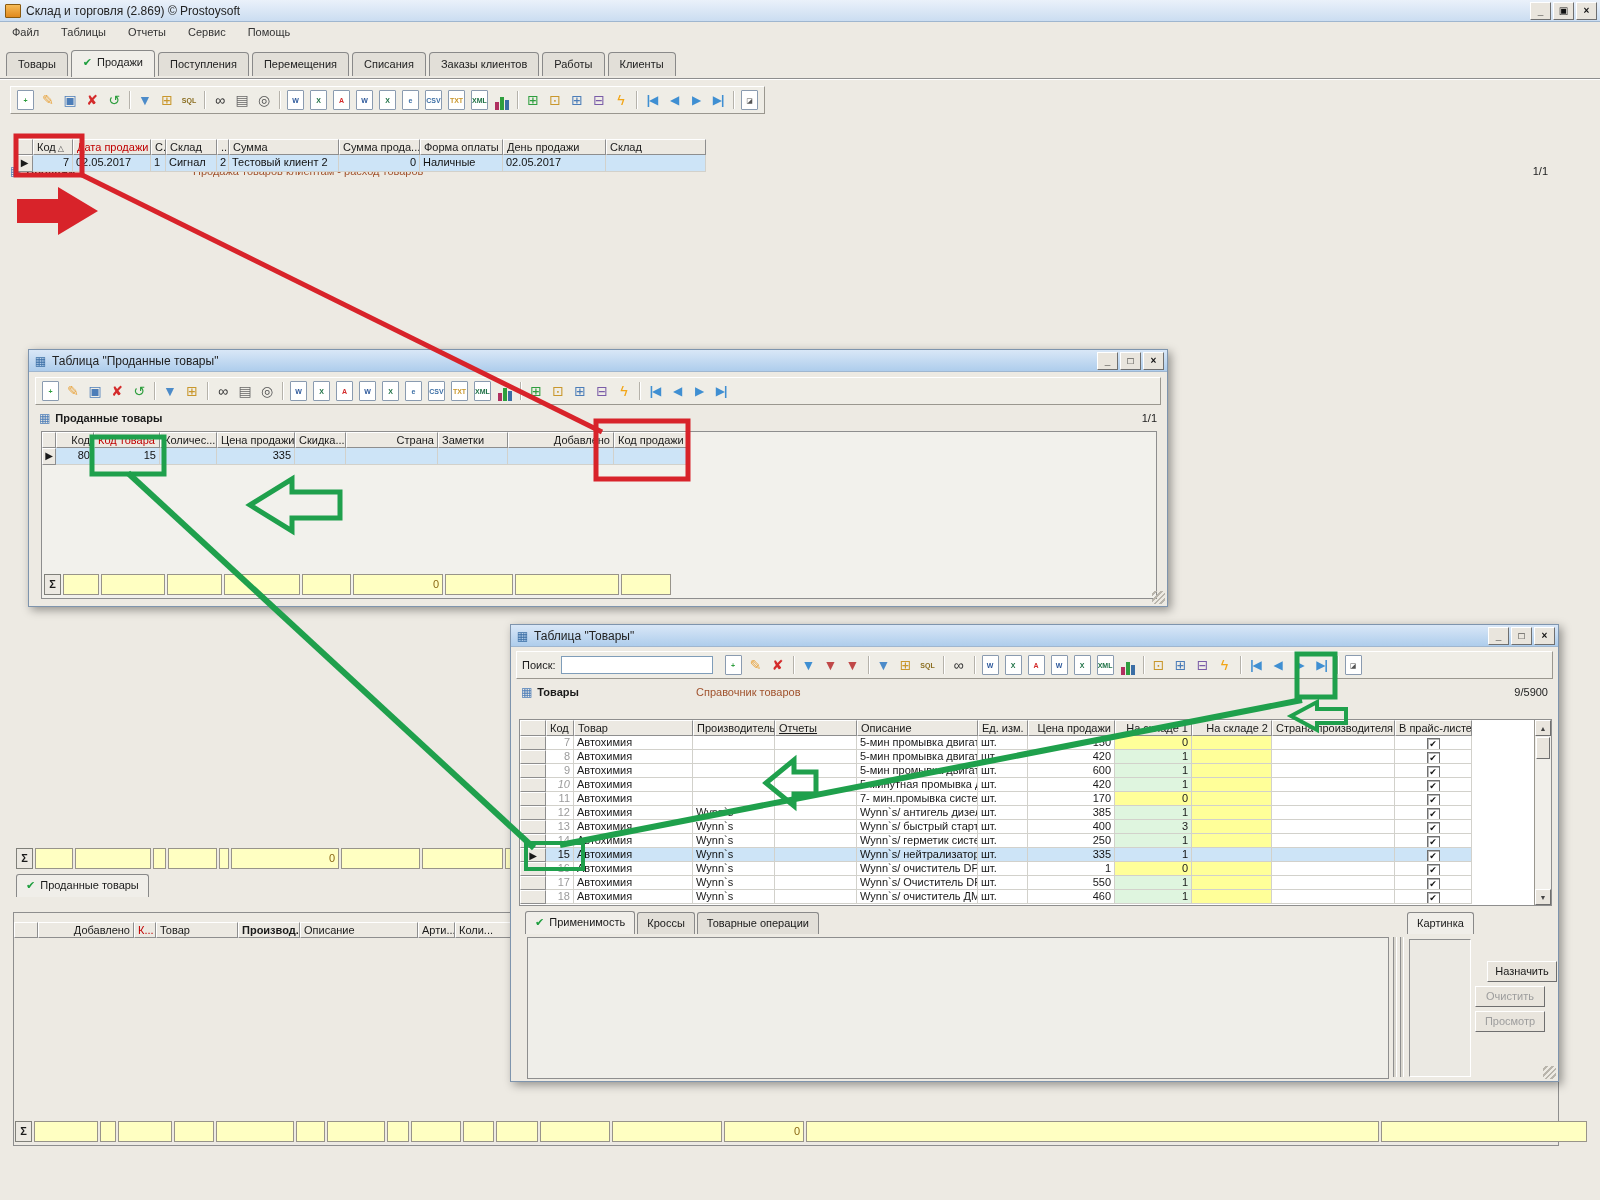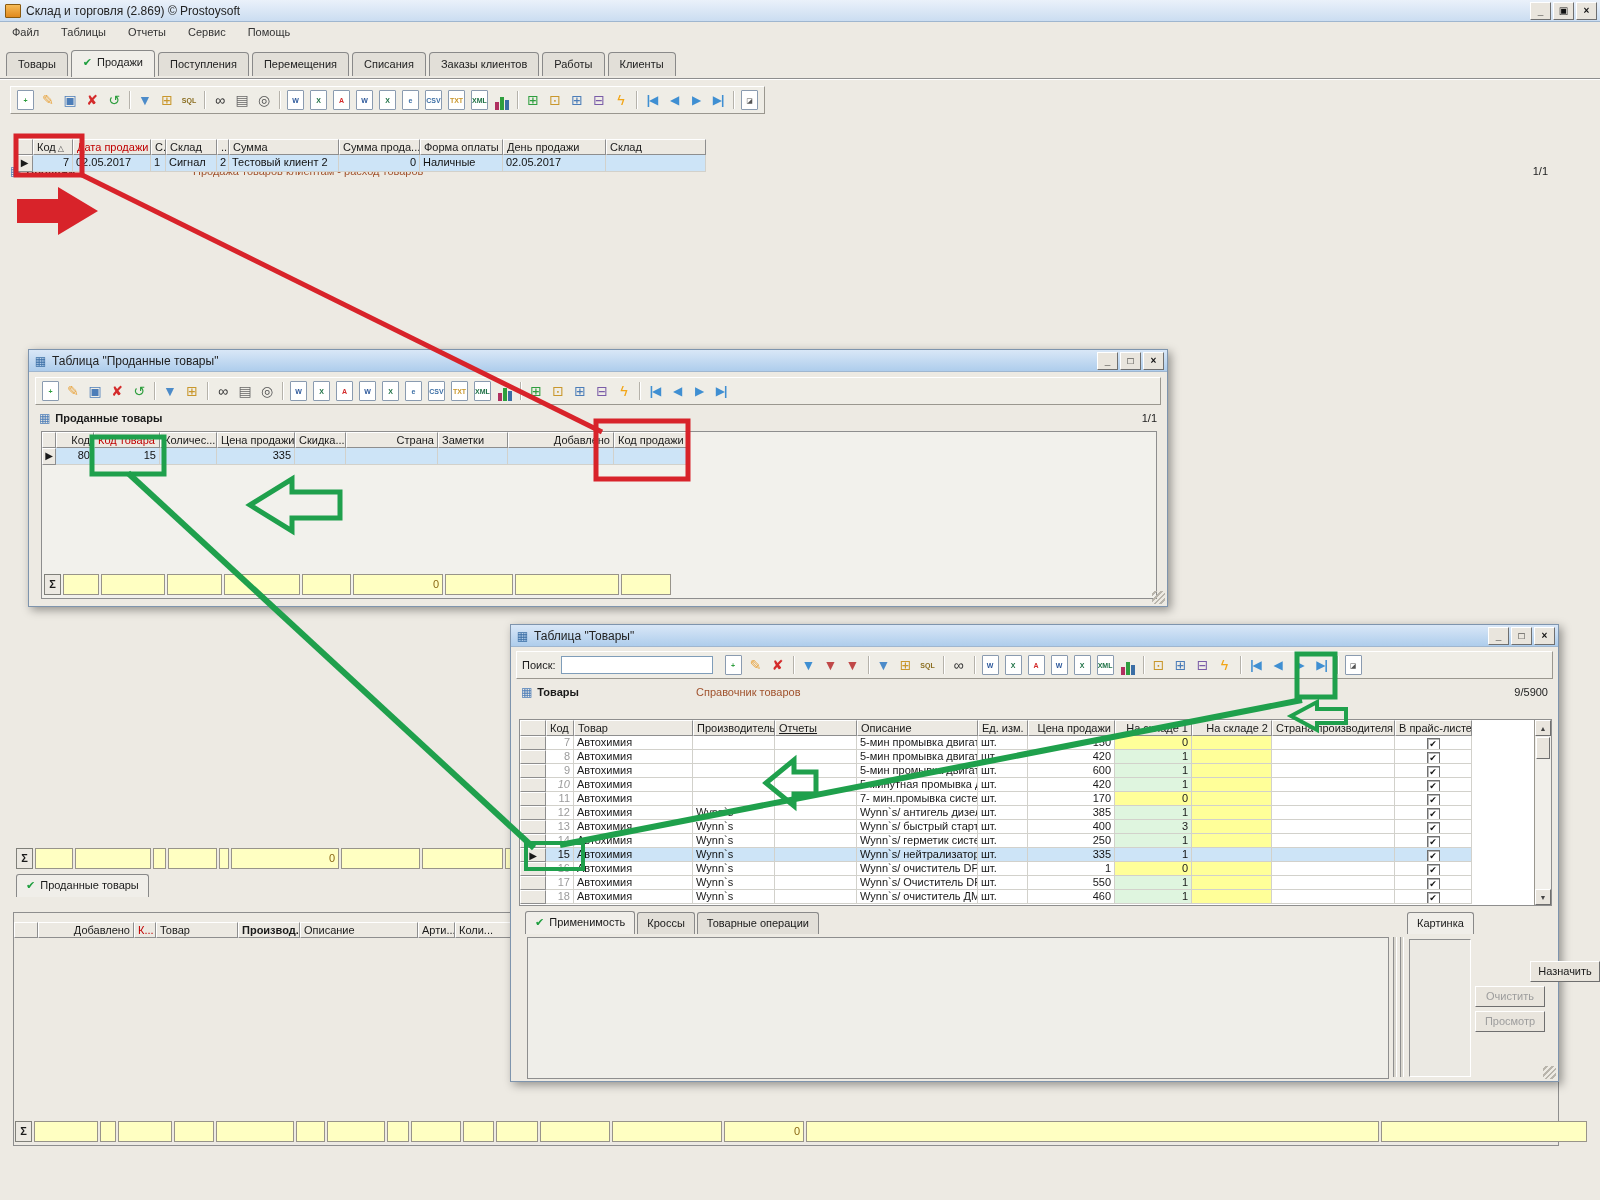--- a/index.html
+++ b/index.html
@@ -625,21 +625,21 @@
         <div class="stab"><span>Товарные операции</span></div>
       </div>
     <div class="appbox" style="left:16px;top:312px;width:860px;height:140px">
     </div>
     <div class="vdiv" style="left:882px;top:312px;height:140px"></div>
     <div class="vdiv" style="left:889px;top:312px;height:140px"></div>
     <div class="stab active abs" style="left:896px;top:287px">
       <span>Картинка</span>
     </div>
     <div class="imgwell" style="left:898px;top:314px;width:60px;height:136px"></div>
-    <div class="btn" style="left:1019px;top:336px">Назначить</div>
+    <div class="btn" style="left:976px;top:336px">Назначить</div>
     <div class="btn disabled" style="left:964px;top:361px">Очистить</div>
     <div class="btn disabled" style="left:964px;top:386px">Просмотр</div>
     <div class="grip"></div>
   </div>
 
   <svg id="overlay" width="1600" height="1200">
     <rect x="16" y="136" width="66" height="39" fill="none" stroke="var(--ann-red)" stroke-width="5"></rect>
     <polygon points="17,199 58,199 58,187 98,211 58,235 58,223 17,223" fill="var(--ann-red)"></polygon>
     <line x1="80" y1="174" x2="602" y2="432" stroke="var(--ann-red)" stroke-width="5"></line>
     <rect x="596" y="421" width="92" height="58" fill="none" stroke="var(--ann-red)" stroke-width="5"></rect>

